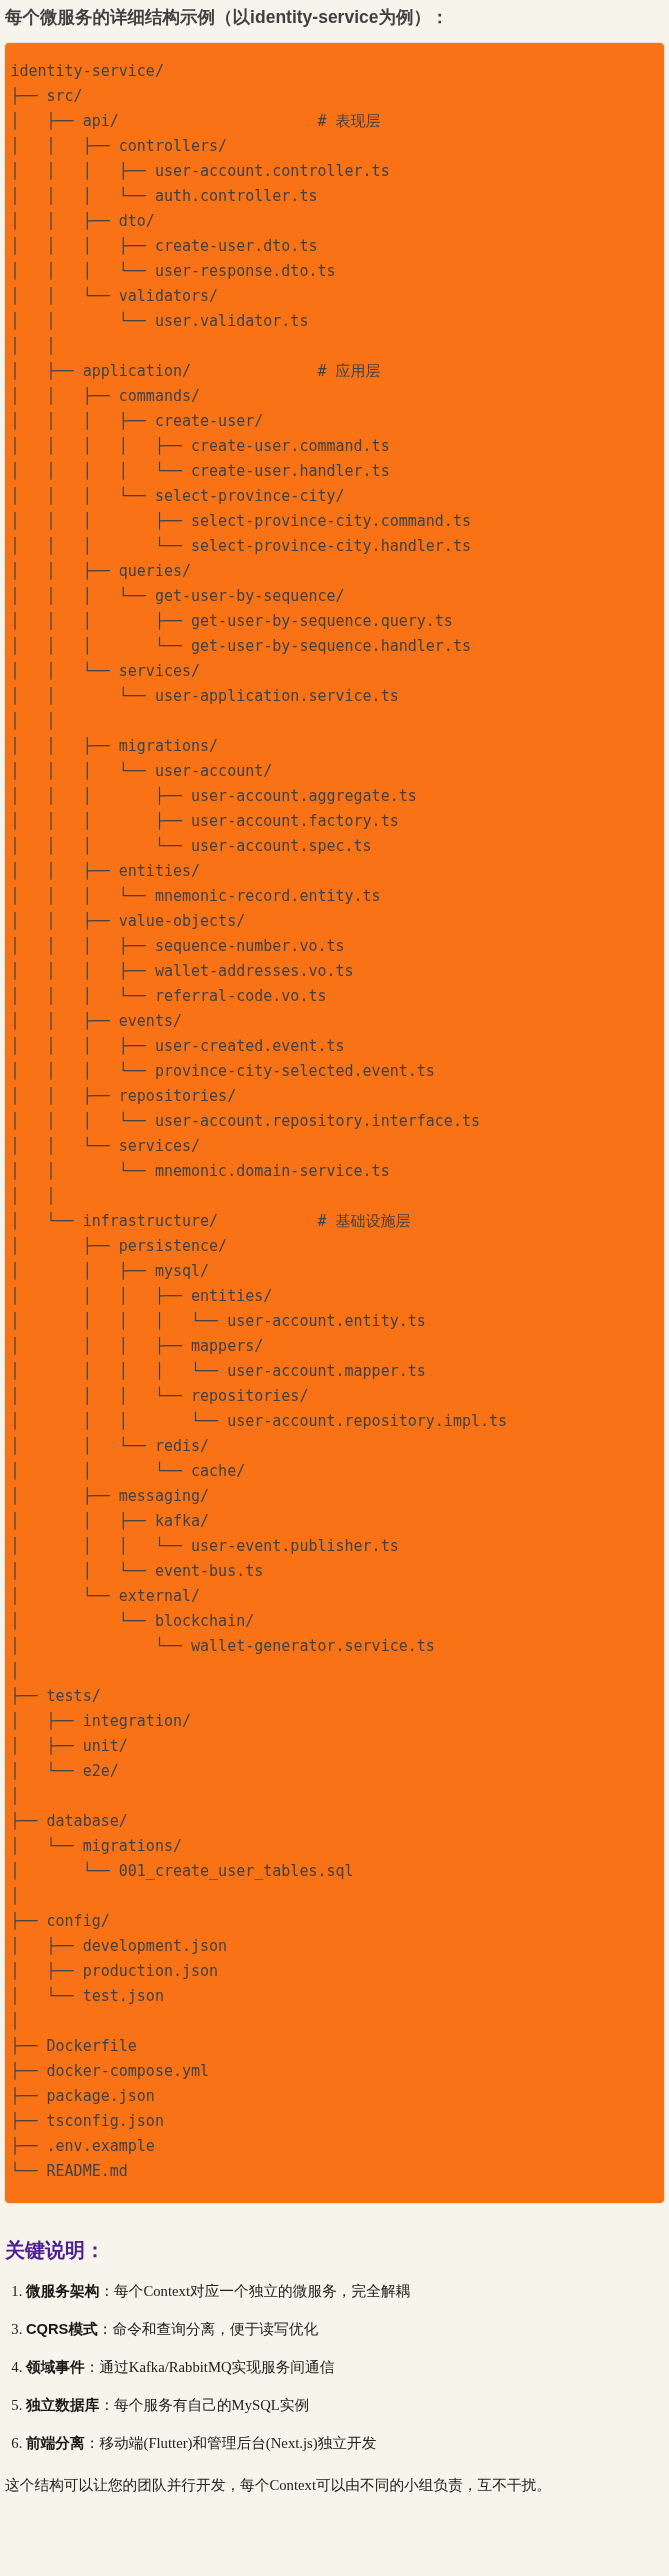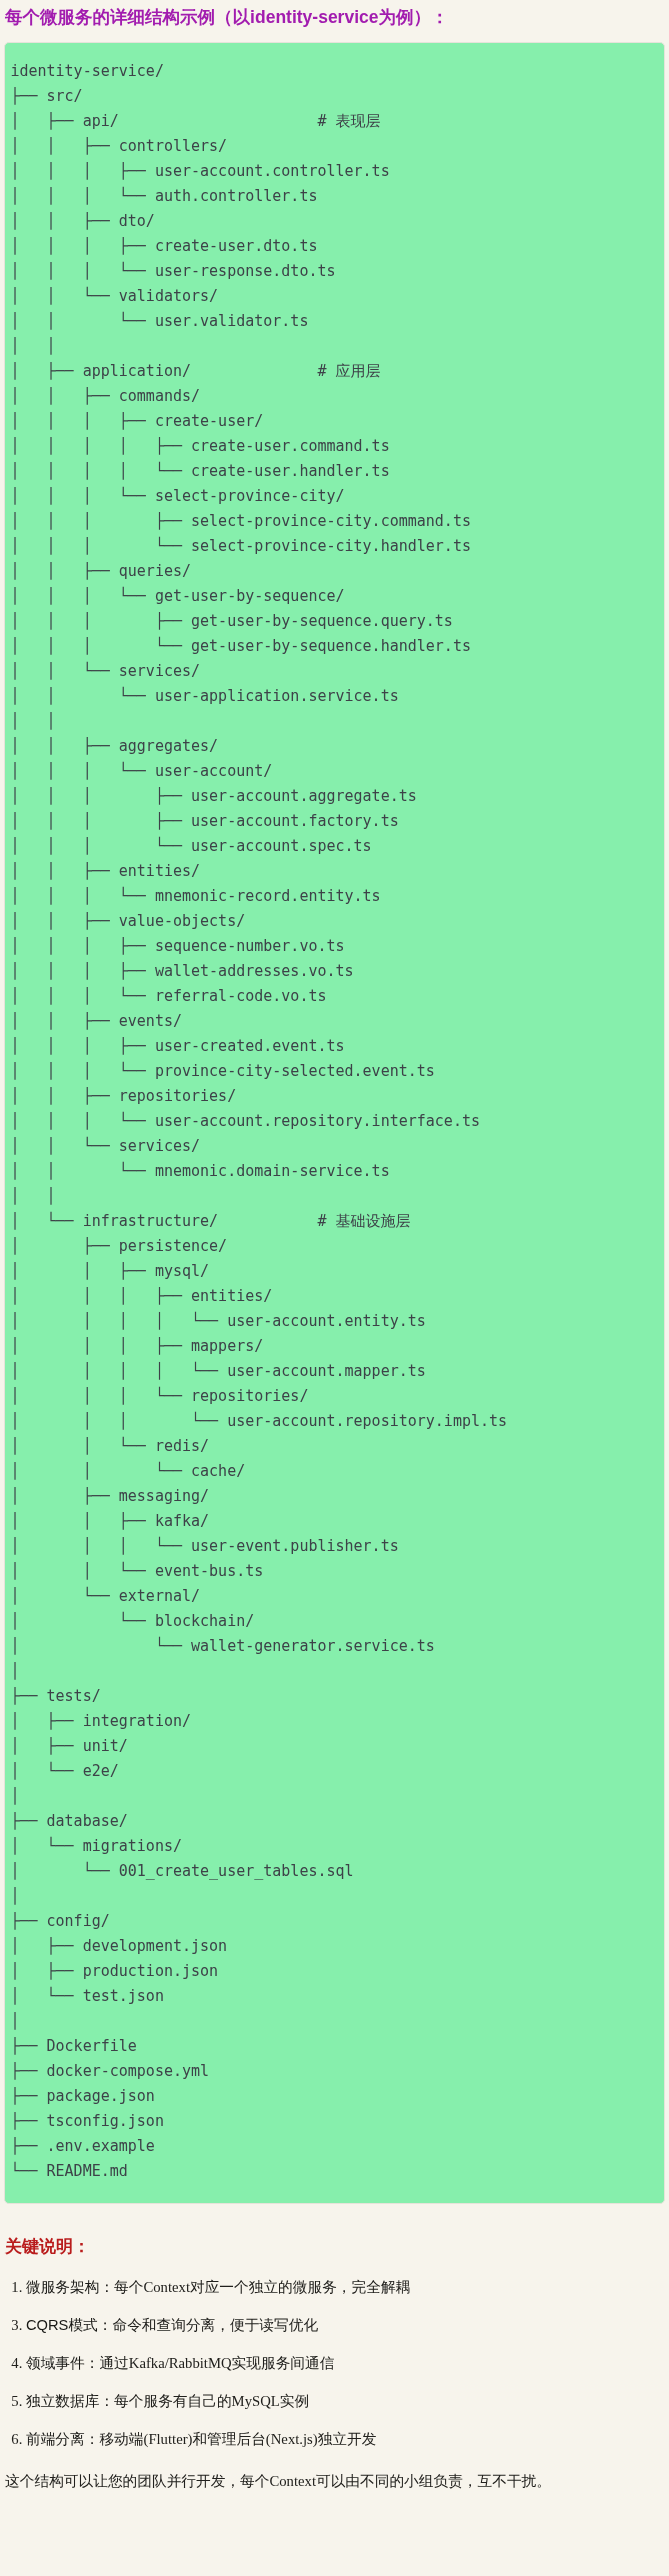--- a/index.html
+++ b/index.html
@@ -8,60 +8,60 @@
     background: #f7f4ec;
     font-family: "Liberation Sans", sans-serif;
   }
   .wrap { padding: 5px 3.8px 8.8px 3.8px; }
 
   .page-title {
     font-family: "Liberation Sans", sans-serif;
     font-weight: 700;
     font-size: 17.5px;
     line-height: 1.35;
-    color: #a21caf;
+    color: #404040;
     margin: 1.3px 1.3px 12.5px 1.3px;
   }
 
   .code-block {
-    background: #86efac;
+    background: #f97316;
     border: 0.6px solid #e6e3da;
     border-radius: 5px;
     padding: 15.6px 6.3px 19px 5.6px;
     overflow: hidden;
   }
   .tl {
     font-family: "DejaVu Sans Mono", monospace;
     font-size: 15px;
     line-height: 25px;
     height: 25px;
     white-space: pre;
     color: #3d4248;
   }
 
   .notes-heading {
-    font-family: Liberation Mono, monospace;
+    font-family: Liberation Serif, serif;
     font-weight: 700;
-    font-size: 17px;
+    font-size: 20px;
     line-height: 1.3;
-    color: #b91c1c;
+    color: #4c1d95;
     margin: 33px 1.3px 19px 1.3px;
   }
   .note-item {
     font-family: "Liberation Serif", serif;
     font-size: 14.7px;
     line-height: 18px;
     color: #21201d;
     margin: 0 0 20px 7.5px;
     white-space: pre-wrap;
   }
   .note-num { font-family: "Liberation Serif", serif; }
   .note-label {
     font-family: "Liberation Sans", sans-serif;
-    font-weight: 400;
+    font-weight: 700;
     color: #181815;
   }
   .notes-footer {
     font-family: "Liberation Serif", serif;
     font-size: 14.7px;
     line-height: 1.4;
     color: #21201d;
     margin: 22.5px 1.3px 0 1.3px;
   }
 </style>
@@ -93,21 +93,21 @@
       <div class="tl">│   │   │   └── select-province-city/</div>
       <div class="tl">│   │   │       ├── select-province-city.command.ts</div>
       <div class="tl">│   │   │       └── select-province-city.handler.ts</div>
       <div class="tl">│   │   ├── queries/</div>
       <div class="tl">│   │   │   └── get-user-by-sequence/</div>
       <div class="tl">│   │   │       ├── get-user-by-sequence.query.ts</div>
       <div class="tl">│   │   │       └── get-user-by-sequence.handler.ts</div>
       <div class="tl">│   │   └── services/</div>
       <div class="tl">│   │       └── user-application.service.ts</div>
       <div class="tl">│   │</div>
-      <div class="tl">│   │   ├── aggregates/</div>
+      <div class="tl">│   │   ├── migrations/</div>
       <div class="tl">│   │   │   └── user-account/</div>
       <div class="tl">│   │   │       ├── user-account.aggregate.ts</div>
       <div class="tl">│   │   │       ├── user-account.factory.ts</div>
       <div class="tl">│   │   │       └── user-account.spec.ts</div>
       <div class="tl">│   │   ├── entities/</div>
       <div class="tl">│   │   │   └── mnemonic-record.entity.ts</div>
       <div class="tl">│   │   ├── value-objects/</div>
       <div class="tl">│   │   │   ├── sequence-number.vo.ts</div>
       <div class="tl">│   │   │   ├── wallet-addresses.vo.ts</div>
       <div class="tl">│   │   │   └── referral-code.vo.ts</div>

